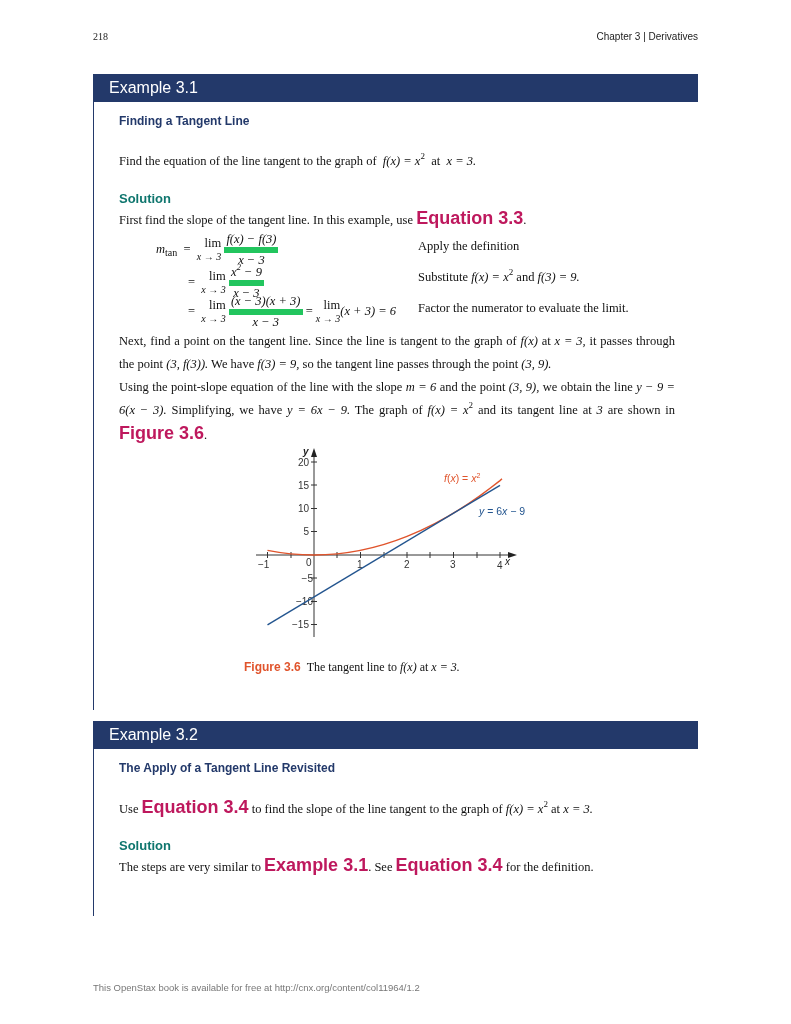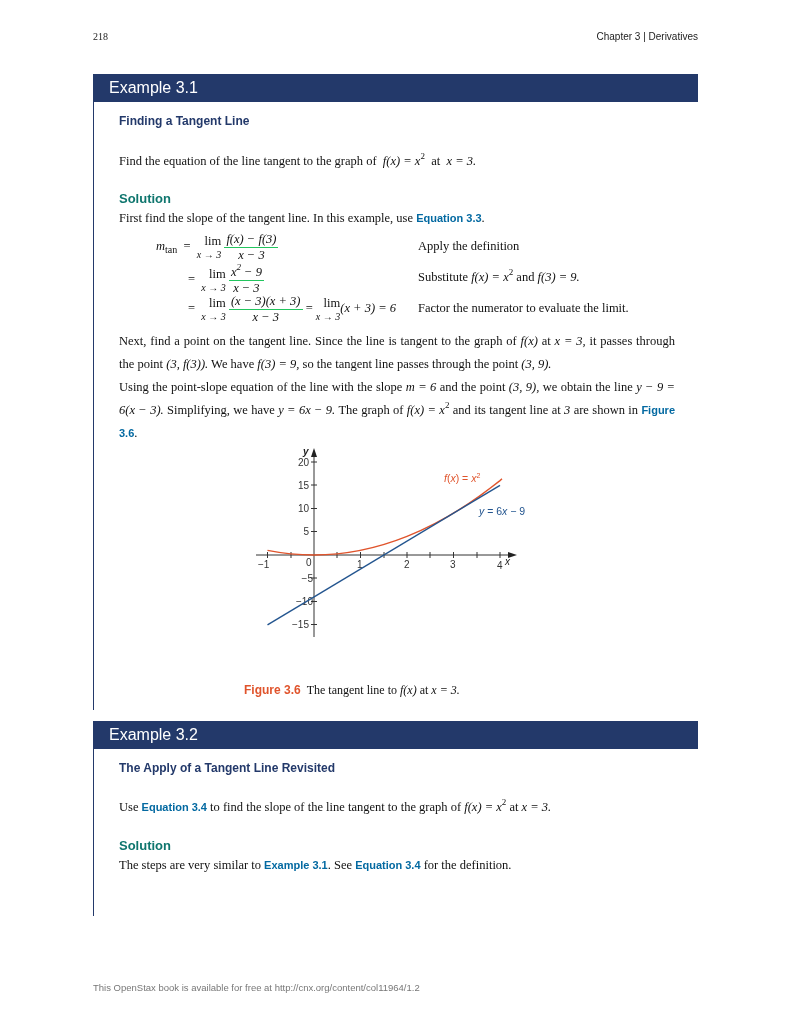--- a/index.html
+++ b/index.html
@@ -13,34 +13,34 @@
             color: #fff; font-family: "Liberation Sans", sans-serif; font-size: 16px;
             line-height: 28px; padding-left: 16px; box-sizing: border-box; }
   .ex-rule { position: absolute; left: 93px; width: 1px; background: #23396a; }
 
   .ex-title { position: absolute; left: 119px; font-family: "Liberation Sans", sans-serif;
               font-weight: bold; font-size: 12px; color: #23396a; }
   .sol { position: absolute; left: 119px; font-family: "Liberation Sans", sans-serif;
          font-weight: bold; font-size: 13px; color: #0f766e; }
   .para { position: absolute; left: 119px; width: 556px; font-size: 12.5px; line-height: 23px; }
   .justify { text-align: justify; text-align-last: left; }
-  .link { color: #0369a1; font-family: "Liberation Sans", sans-serif; font-weight: bold; font-size: 11px; margin-top: 32px; }
+  .link { color: #be185d; font-family: "Liberation Sans", sans-serif; font-weight: bold; font-size: 18px; margin-top: 32px; }
   .m { font-style: italic; }
   sup { font-size: 9px; vertical-align: 6px; line-height: 0; }
 
   
   .eq-row { position: absolute; font-size: 12.5px; white-space: nowrap; }
   .frac { display: inline-block; vertical-align: middle; text-align: center; }
-  .frac .num { display: block; border-bottom: 1px solid #22c55e; padding: 0 2px; line-height: 15px; }
+  .frac .num { display: block; border-bottom: 6px solid #22c55e; padding: 0 2px; line-height: 15px; }
   .frac .den { display: block; line-height: 15px; }
   .lim { display: inline-block; vertical-align: middle; text-align: right; line-height: 13px; }
   .lim .sub { display: block; font-size: 10px; font-style: italic; }
   .note { position: absolute; left: 418px; font-size: 12.5px; white-space: nowrap; }
 
-  .caption { position: absolute; left: 244px; top: 683px; font-size: 12px; white-space: nowrap; }
+  .caption { position: absolute; left: 244px; top: 660px; font-size: 12px; white-space: nowrap; }
   .caption .fig { color: #e0542c; font-family: "Liberation Sans", sans-serif; font-weight: bold; font-size: 12px; margin-right: 6px; }
 
   .footer { position: absolute; left: 93px; top: 982px; font-family: "Liberation Sans", sans-serif;
             font-size: 9.5px; color: #777; }
   svg text { font-family: "Liberation Sans", sans-serif; }
 </style>
 </head>
 <body>
 
 <div class="abs page-num">218</div>

